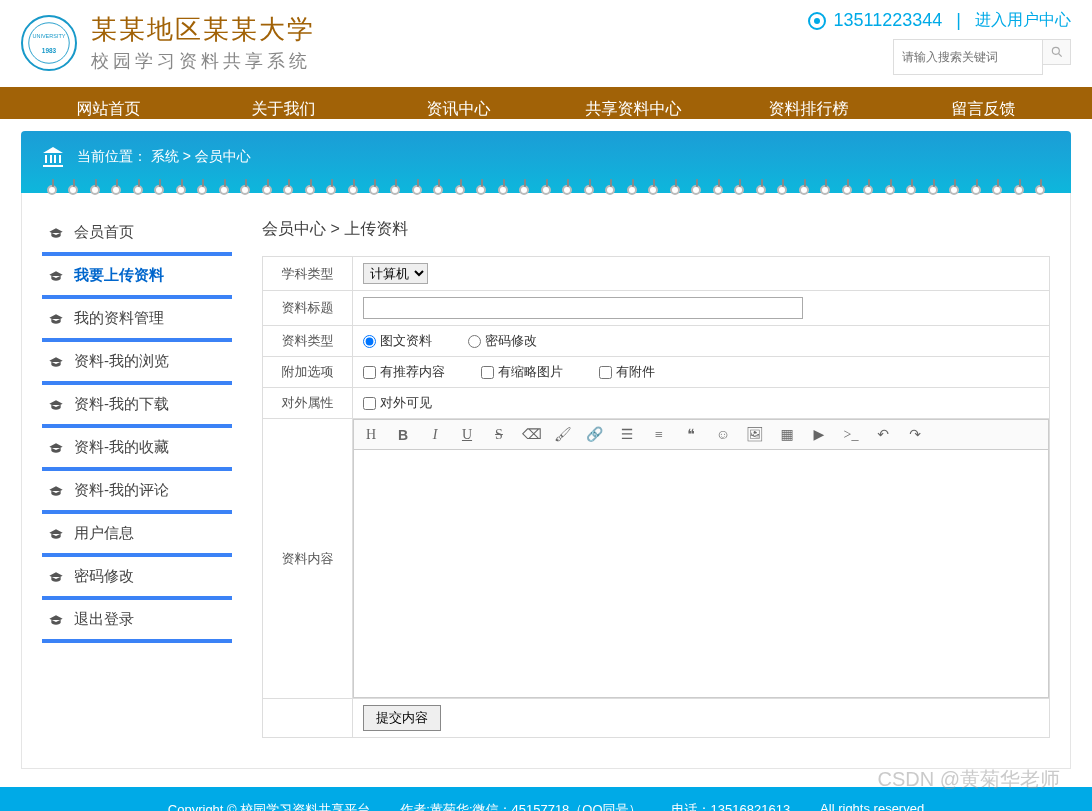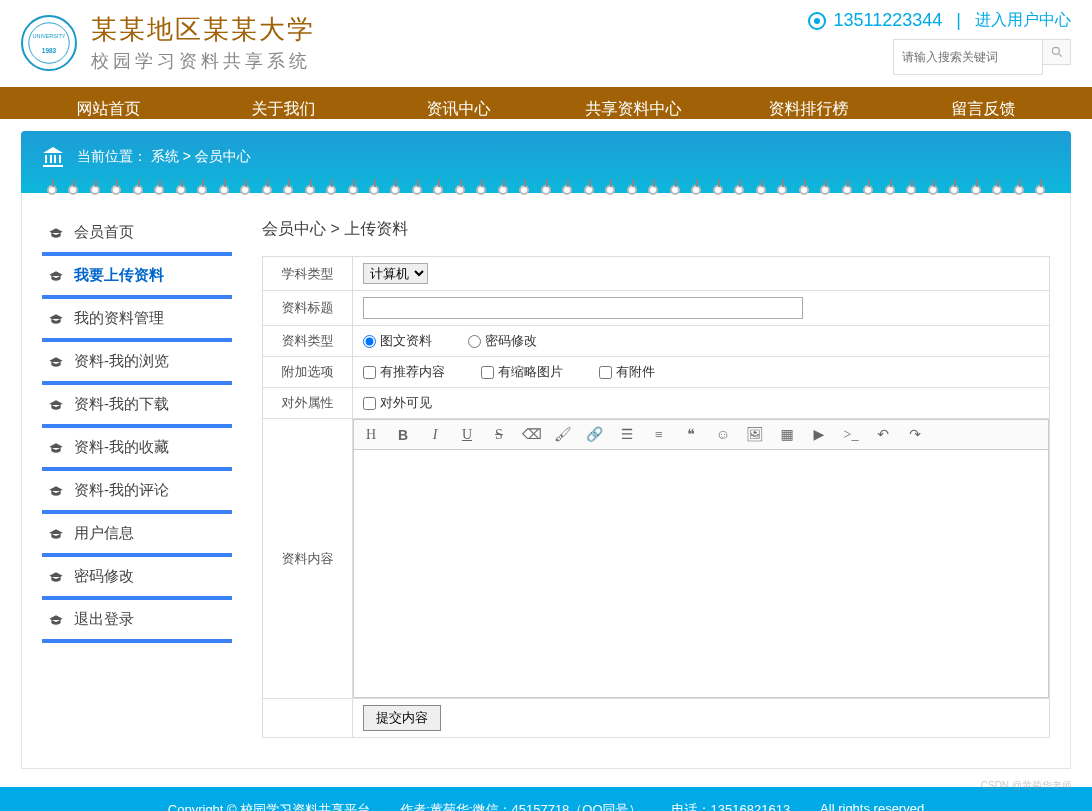--- a/index.html
+++ b/index.html
@@ -67,21 +67,21 @@
 .editor-toolbar span.italic { font-style: italic; }
 .editor-toolbar span.under { text-decoration: underline; }
 .editor-toolbar span.strike { text-decoration: line-through; }
 .editor-area { width: 100%; height: 244px; border: none; resize: none; padding: 8px; font-size: 13px; outline: none; overflow-y: scroll; }
 .submit-row td { padding: 6px 10px; }
 .submit-btn { padding: 3px 12px; border: 1px solid #888; background: #efefef; font-size: 13px; cursor: pointer; }
 
 
 .footer { background: #00aae7; color: #fff; padding: 14px 0; margin-top: 18px; font-size: 13px; }
 .footer .container { display: flex; justify-content: center; gap: 30px; }
-.watermark { position: fixed; bottom: 18px; right: 20px; color: rgba(150,150,150,0.5); font-size: 10px; pointer-events: none; }
+.watermark { position: fixed; bottom: 18px; right: 32px; color: rgba(150,150,150,0.5); font-size: 20px; pointer-events: none; }
 </style>
 </head>
 <body>
 
 <div class="container">
 
   <div class="header">
     <div class="logo-area">
       <div class="logo-circle">
         <svg viewBox="0 0 50 50" width="46" height="46">

